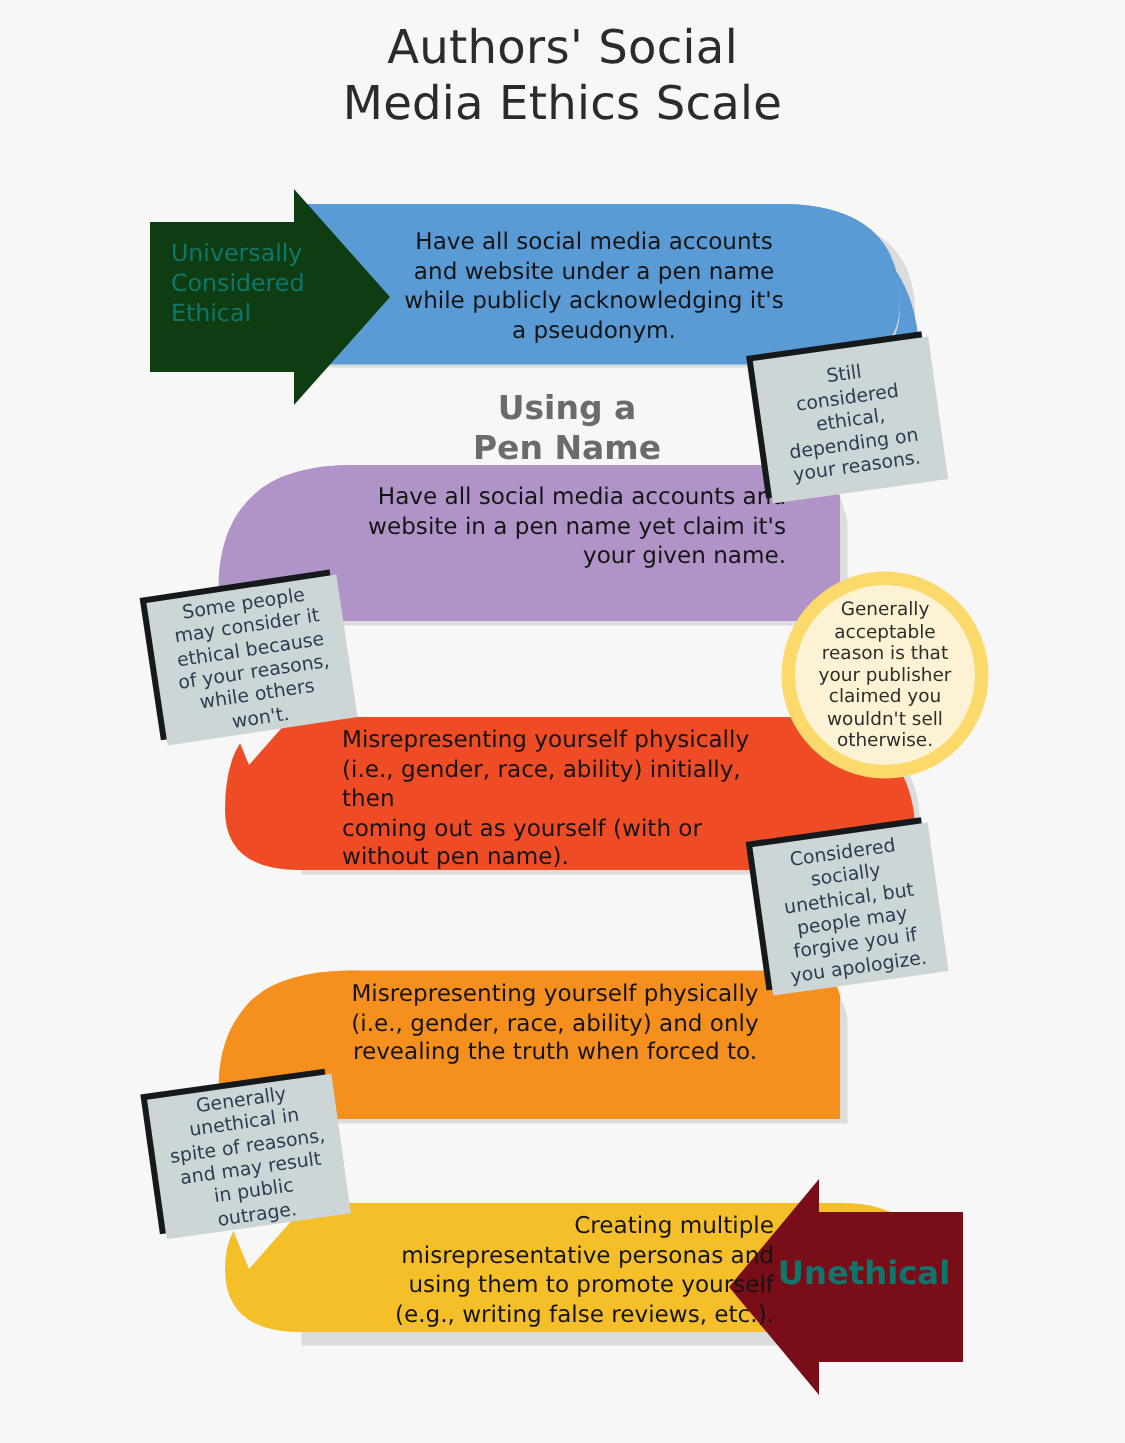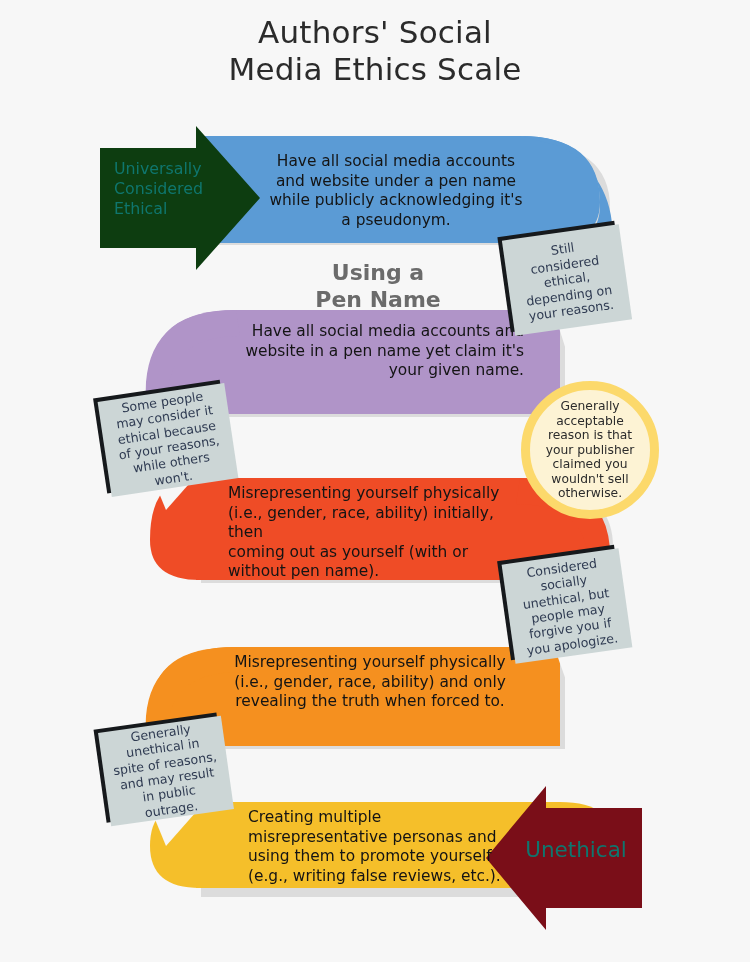--- a/index.html
+++ b/index.html
@@ -26,21 +26,21 @@
   
   .band-text{
     position:absolute;color:#141414;
     font-size:15.4px;line-height:19.6px;
     white-space:pre-line;
   }
   .bt-blue  {left:262px;top:152px;width:268px;text-align:center;}
   .bt-purple{left:214px;top:322px;width:310px;text-align:right;}
   .bt-red   {left:228px;top:484px;width:300px;text-align:left;}
   .bt-orange{left:214px;top:653px;width:312px;text-align:center;}
-  .bt-yellow{left:248px;top:808px;width:268px;text-align:left;}
+  .bt-yellow{left:248px;top:808px;width:268px;text-align:right;}
 
   
   .sec-head{
     position:absolute;color:#6b6b6b;
     font-size:22px;line-height:27px;font-weight:600;
     white-space:pre-line;text-align:center;
   }
   .sec-pen{left:258px;top:247px;width:240px;margin-top:12px;}
   .sec-persona{left:258px;top:572px;width:240px;}
 
@@ -50,21 +50,21 @@
     position:absolute;color:#0f766e;white-space:pre-line;
   }
   #arrow-top{left:100px;top:126px;width:160px;height:144px;}
   #arrow-top .arrow-label{
     left:14px;top:33px;width:110px;
     font-size:15.8px;line-height:20px;text-align:left;
   }
   #arrow-bottom{left:486px;top:786px;width:156px;height:144px;}
   #arrow-bottom .arrow-label{
     left:30px;top:51px;width:120px;
-    font-size:21.5px;line-height:26px;text-align:center;font-weight:400;
+    font-size:21.5px;line-height:26px;text-align:center;font-weight:700;
   }
 
   
   .note{
     position:absolute;
     background:#ccd6d6;
     color:#2f3b52;
     font-size:12.6px;line-height:15.4px;
     text-align:center;
     box-sizing:border-box;

